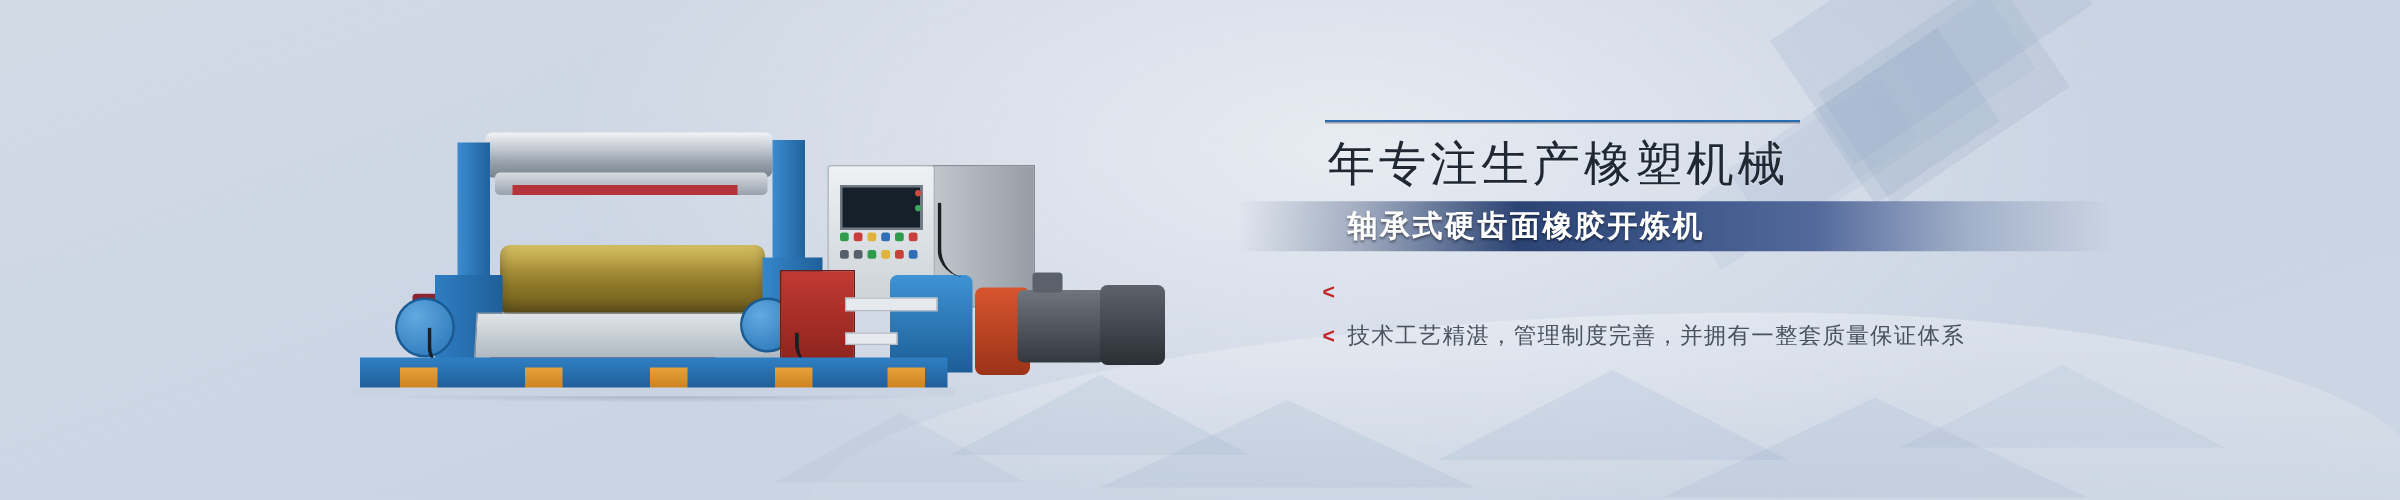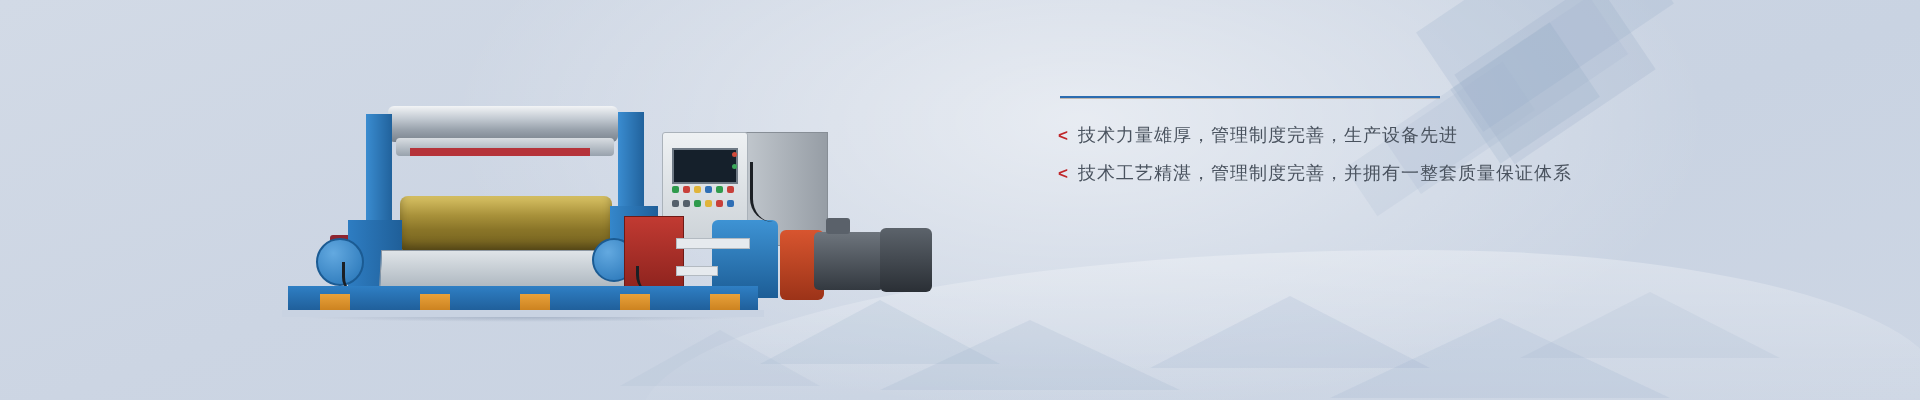--- a/index.html
+++ b/index.html
@@ -179,26 +179,29 @@
     <div class="m-foot" style="left:240px;"></div>
     <div class="m-foot" style="left:340px;"></div>
     <div class="m-foot" style="left:430px;"></div>
     <div class="m-base2"></div>
   </div>
 
   <div class="content">
     <div class="divider"></div>
     <div class="divider2"></div>
 
-
+    <div class="headline">年专注生产橡塑机械</div>
+
+    <div class="subbar">
+      <span class="subbar-text">轴承式硬齿面橡胶开炼机</span>
+    </div>
 
     <div class="bullets">
       <div class="bullet">
         <span class="bullet-mark">&lt;</span>
-        <span class="bullet-text">技术力量雄厚，管理制度完善，生产设备先进</span>
       </div>
       <div class="bullet">
         <span class="bullet-mark">&lt;</span>
         <span class="bullet-text">技术工艺精湛，管理制度完善，并拥有一整套质量保证体系</span>
       </div>
     </div>
   </div>
 
 </div>
 

